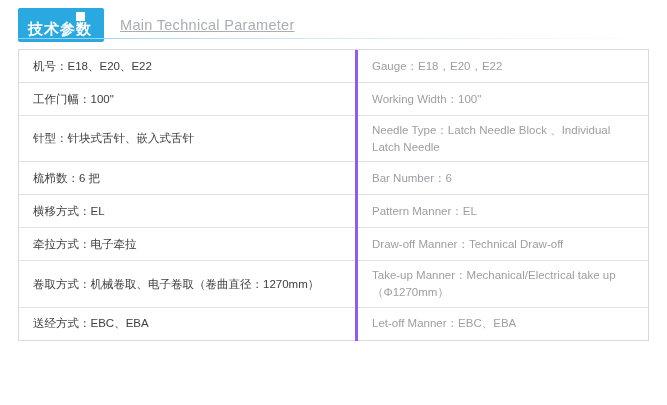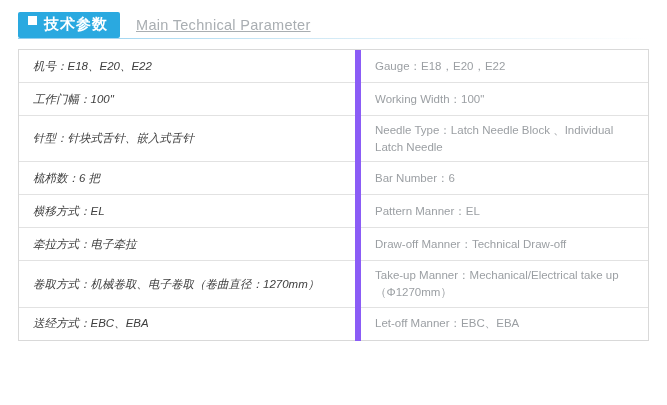--- a/index.html
+++ b/index.html
@@ -23,29 +23,30 @@
   
   .header {
     display: flex;
     align-items: center;
     padding: 10px 18px 0 18px;
     height: 40px;
     box-sizing: border-box;
   }
   .title-badge {
     display: inline-flex;
-    align-items: flex-start;
+    align-items: flex-end;
     background: #2aa9e0;
     color: #ffffff;
     font-size: 15px;
     font-weight: bold;
     padding: 4px 12px 5px 10px;
     border-radius: 2px;
     line-height: 1.1;
     letter-spacing: 1px;
+    flex-direction: column;
   }
   .badge-square {
     width: 9px;
     height: 9px;
     background: #ffffff;
     display: inline-block;
     margin-right: 7px;
     flex: 0 0 auto;
   }
   .title-en {
@@ -87,22 +88,21 @@
     vertical-align: middle;
     line-height: 1.45;
     height: 20px;
   }
   table.spec tr:last-child td {
     border-bottom: 1px solid #d9d9d9;
   }
   td.col-cn {
     width: 312px;
     color: #404040;
-    border-right: 6px solid #8b5cf6;
-    font-style: italic;
+    border-right: 3px solid #8b5cf6;
   }
   td.col-en {
     color: #9b9fa3;
   }
 </style>
 </head>
 <body>
 
 <div class="page">
 

